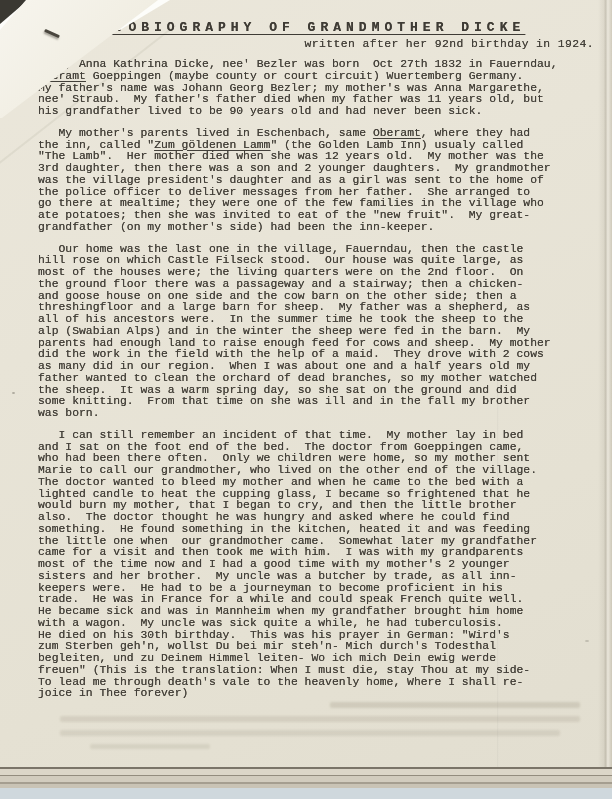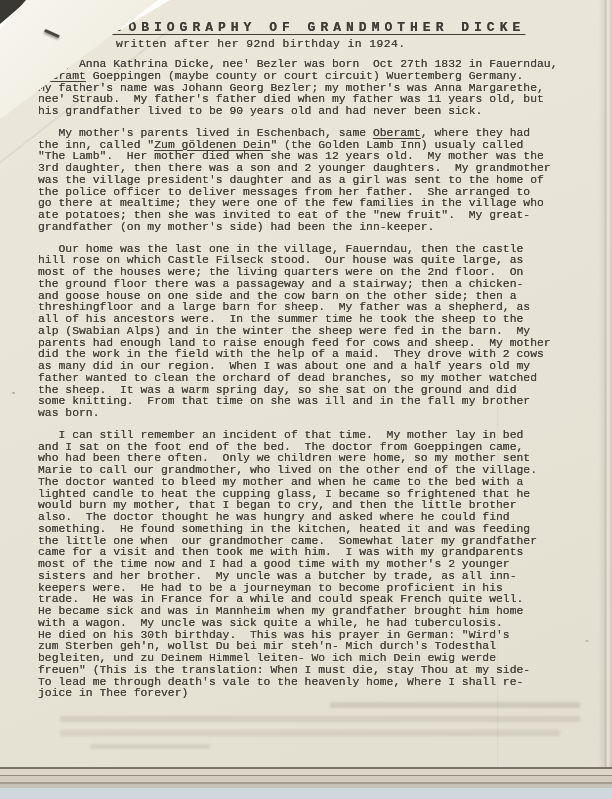--- a/index.html
+++ b/index.html
@@ -39,21 +39,21 @@
   .textcol{
     position:absolute;left:38px;top:20px;width:556px;
     color:#43403a;
     text-shadow:0 0 .5px rgba(67,60,48,.85);
   }
   .doc-title{
     font-size:13px;font-weight:bold;letter-spacing:5px;margin:0 0 3px 52px;
     text-decoration:underline;text-decoration-thickness:1px;text-underline-offset:3px;
     white-space:pre;color:#3e3b35;
   }
-  .doc-subtitle{font-size:11.4px;margin:0 0 9px 78px;letter-spacing:.4px;white-space:pre;}
+  .doc-subtitle{font-size:11.4px;margin:0 0 9px 78px;letter-spacing:.4px;white-space:pre;text-align:right;}
   .para{font-size:11.4px;line-height:11.75px;white-space:pre;margin:0 0 10px 0;}
   .para u{text-underline-offset:2px;text-decoration-thickness:1px;}
   
   .ghost{position:absolute;background:rgba(128,120,102,.20);filter:blur(1.1px);border-radius:2px;}
   .g1{left:330px;top:702px;width:250px;height:6px;}
   .g2{left:60px;top:716px;width:520px;height:6px;background:rgba(128,120,102,.16);}
   .g3{left:60px;top:730px;width:500px;height:6px;background:rgba(128,120,102,.15);}
   .g4{left:90px;top:744px;width:120px;height:5px;background:rgba(128,120,102,.14);}
   
   .stack{position:absolute;left:0;top:767px;width:612px;height:32px;}
@@ -81,21 +81,21 @@
     <h1 class="doc-title">AUTOBIOGRAPHY OF GRANDMOTHER DICKE</h1>
     <div class="doc-subtitle">written after her 92nd birthday in 1924.</div>
     <div>
         <p class="para">   I, Anna Kathrina Dicke, nee' Bezler was born  Oct 27th 1832 in Fauerndau,
 <u>Oberamt</u> Goeppingen (maybe county or court circuit) Wuertemberg Germany.
 My father's name was Johann Georg Bezler; my mother's was Anna Margarethe,
 nee' Straub.  My father's father died when my father was 11 years old, but
 his grandfather lived to be 90 years old and had never been sick.
 </p>
         <p class="para">   My mother's parents lived in Eschenbach, same <u>Oberamt</u>, where they had
-the inn, called "<u>Zum göldenen Dein</u>" (the Golden Lamb Inn) usualy called
+the inn, called "<u>Zum göldenen Lamm</u>" (the Golden Lamb Inn) usualy called
 "The Lamb".  Her mother died when she was 12 years old.  My mother was the
 3rd daughter, then there was a son and 2 younger daughters.  My grandmother
 was the village president's daughter and as a girl was sent to the home of
 the police officer to deliver messages from her father.  She arranged to
 go there at mealtime; they were one of the few families in the village who
 ate potatoes; then she was invited to eat of the "new fruit".  My great-
 grandfather (on my mother's side) had been the inn-keeper.
 </p>
         <p class="para">   Our home was the last one in the village, Fauerndau, then the castle
 hill rose on which Castle Filseck stood.  Our house was quite large, as

